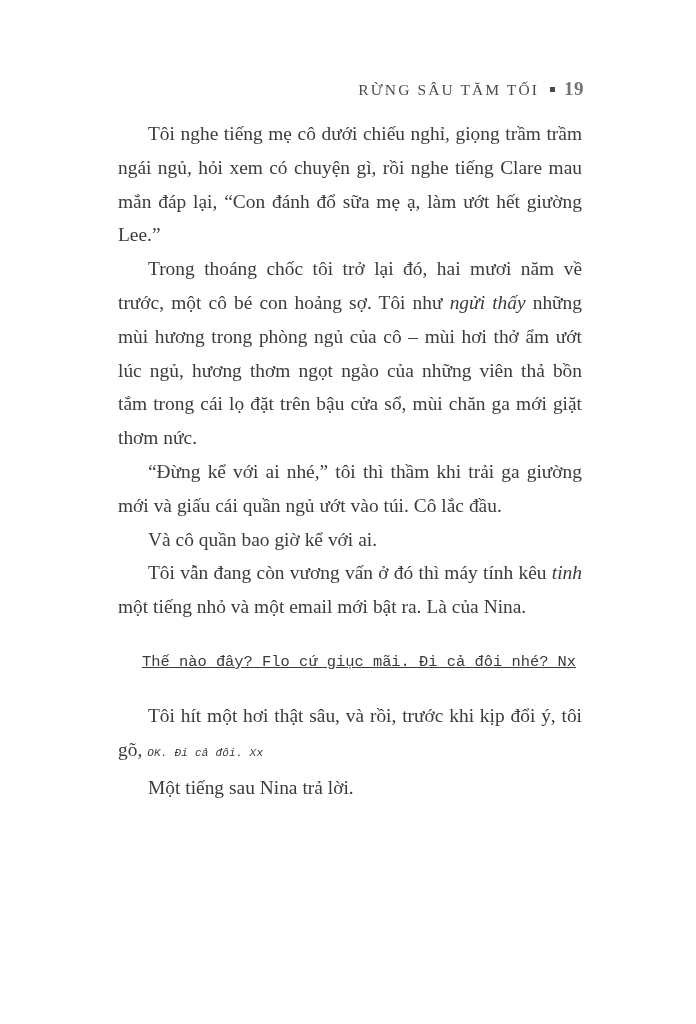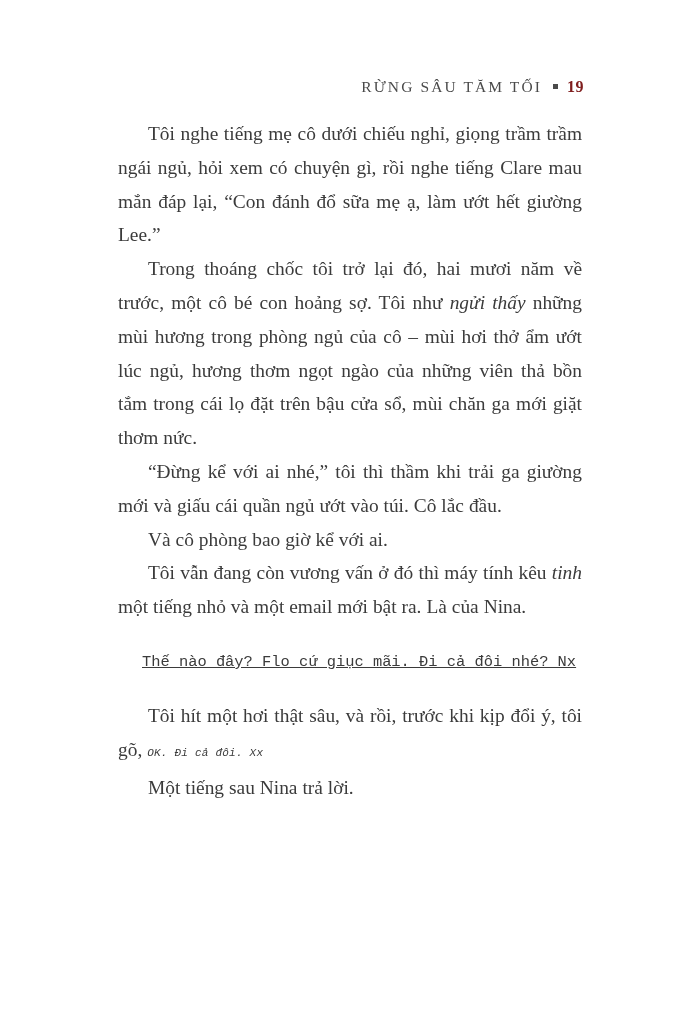--- a/index.html
+++ b/index.html
@@ -43,23 +43,23 @@
     display: inline-block;
     width: 5px;
     height: 5px;
     background: #4a4a4a;
     margin: 0 9px 0 11px;
     position: relative;
     top: -3px;
     flex: none;
   }
   .running-head .rh-folio {
-    font-size: 16px;
+    font-size: 19px;
     font-weight: bold;
-    color: #7f1d1d;
+    color: #737373;
     letter-spacing: 0.5px;
   }
 
   
   .textblock {
     position: absolute;
     top: 117px;
     left: 118px;
     width: 464px;
   }
@@ -120,21 +120,21 @@
 
   <div class="textblock">
 
     <p class="body">Tôi nghe tiếng mẹ cô dưới chiếu nghỉ, giọng trầm trầm ngái ngủ, hỏi xem có chuyện gì, rồi nghe tiếng Clare mau mắn đáp lại, “Con đánh đổ sữa mẹ ạ, làm ướt hết giường Lee.”</p>
 
     <p class="body"><span>Trong thoáng chốc tôi trở lại đó, hai mươi năm về trước, một cô bé con hoảng sợ. Tôi như </span><span class="it">ngửi thấy</span><span> những mùi hương trong phòng ngủ của cô – mùi hơi thở ẩm ướt lúc ngủ, hương thơm ngọt ngào của những viên thả bồn tắm trong cái lọ đặt trên bậu cửa sổ, mùi chăn ga mới giặt thơm nức.</span></p>
 
     <p class="body">“Đừng kể với ai nhé,” tôi thì thầm khi trải ga giường mới và giấu cái quần ngủ ướt vào túi. Cô lắc đầu.</p>
 
 
-    <p class="body">Và cô phòng bao giờ kể với ai.</p>
+    <p class="body">Và cô quần bao giờ kể với ai.</p>
 
     <p class="body"><span>Tôi vẫn đang còn vương vấn ở đó thì máy tính kêu </span><span class="it">tinh</span><span> một tiếng nhỏ và một email mới bật ra. Là của Nina.</span></p>
 
     <div class="sp-email-top"></div>
 
     <p class="mono-block">Thế nào đây? Flo cứ giục mãi. Đi cả đôi nhé? Nx</p>
 
     <div class="sp-email-bottom"></div>
 
     <p class="body"><span>Tôi hít một hơi thật sâu, và rồi, trước khi kịp đổi ý, tôi gõ, </span><span class="mono-inline">OK. Đi cả đôi. Xx</span></p>

